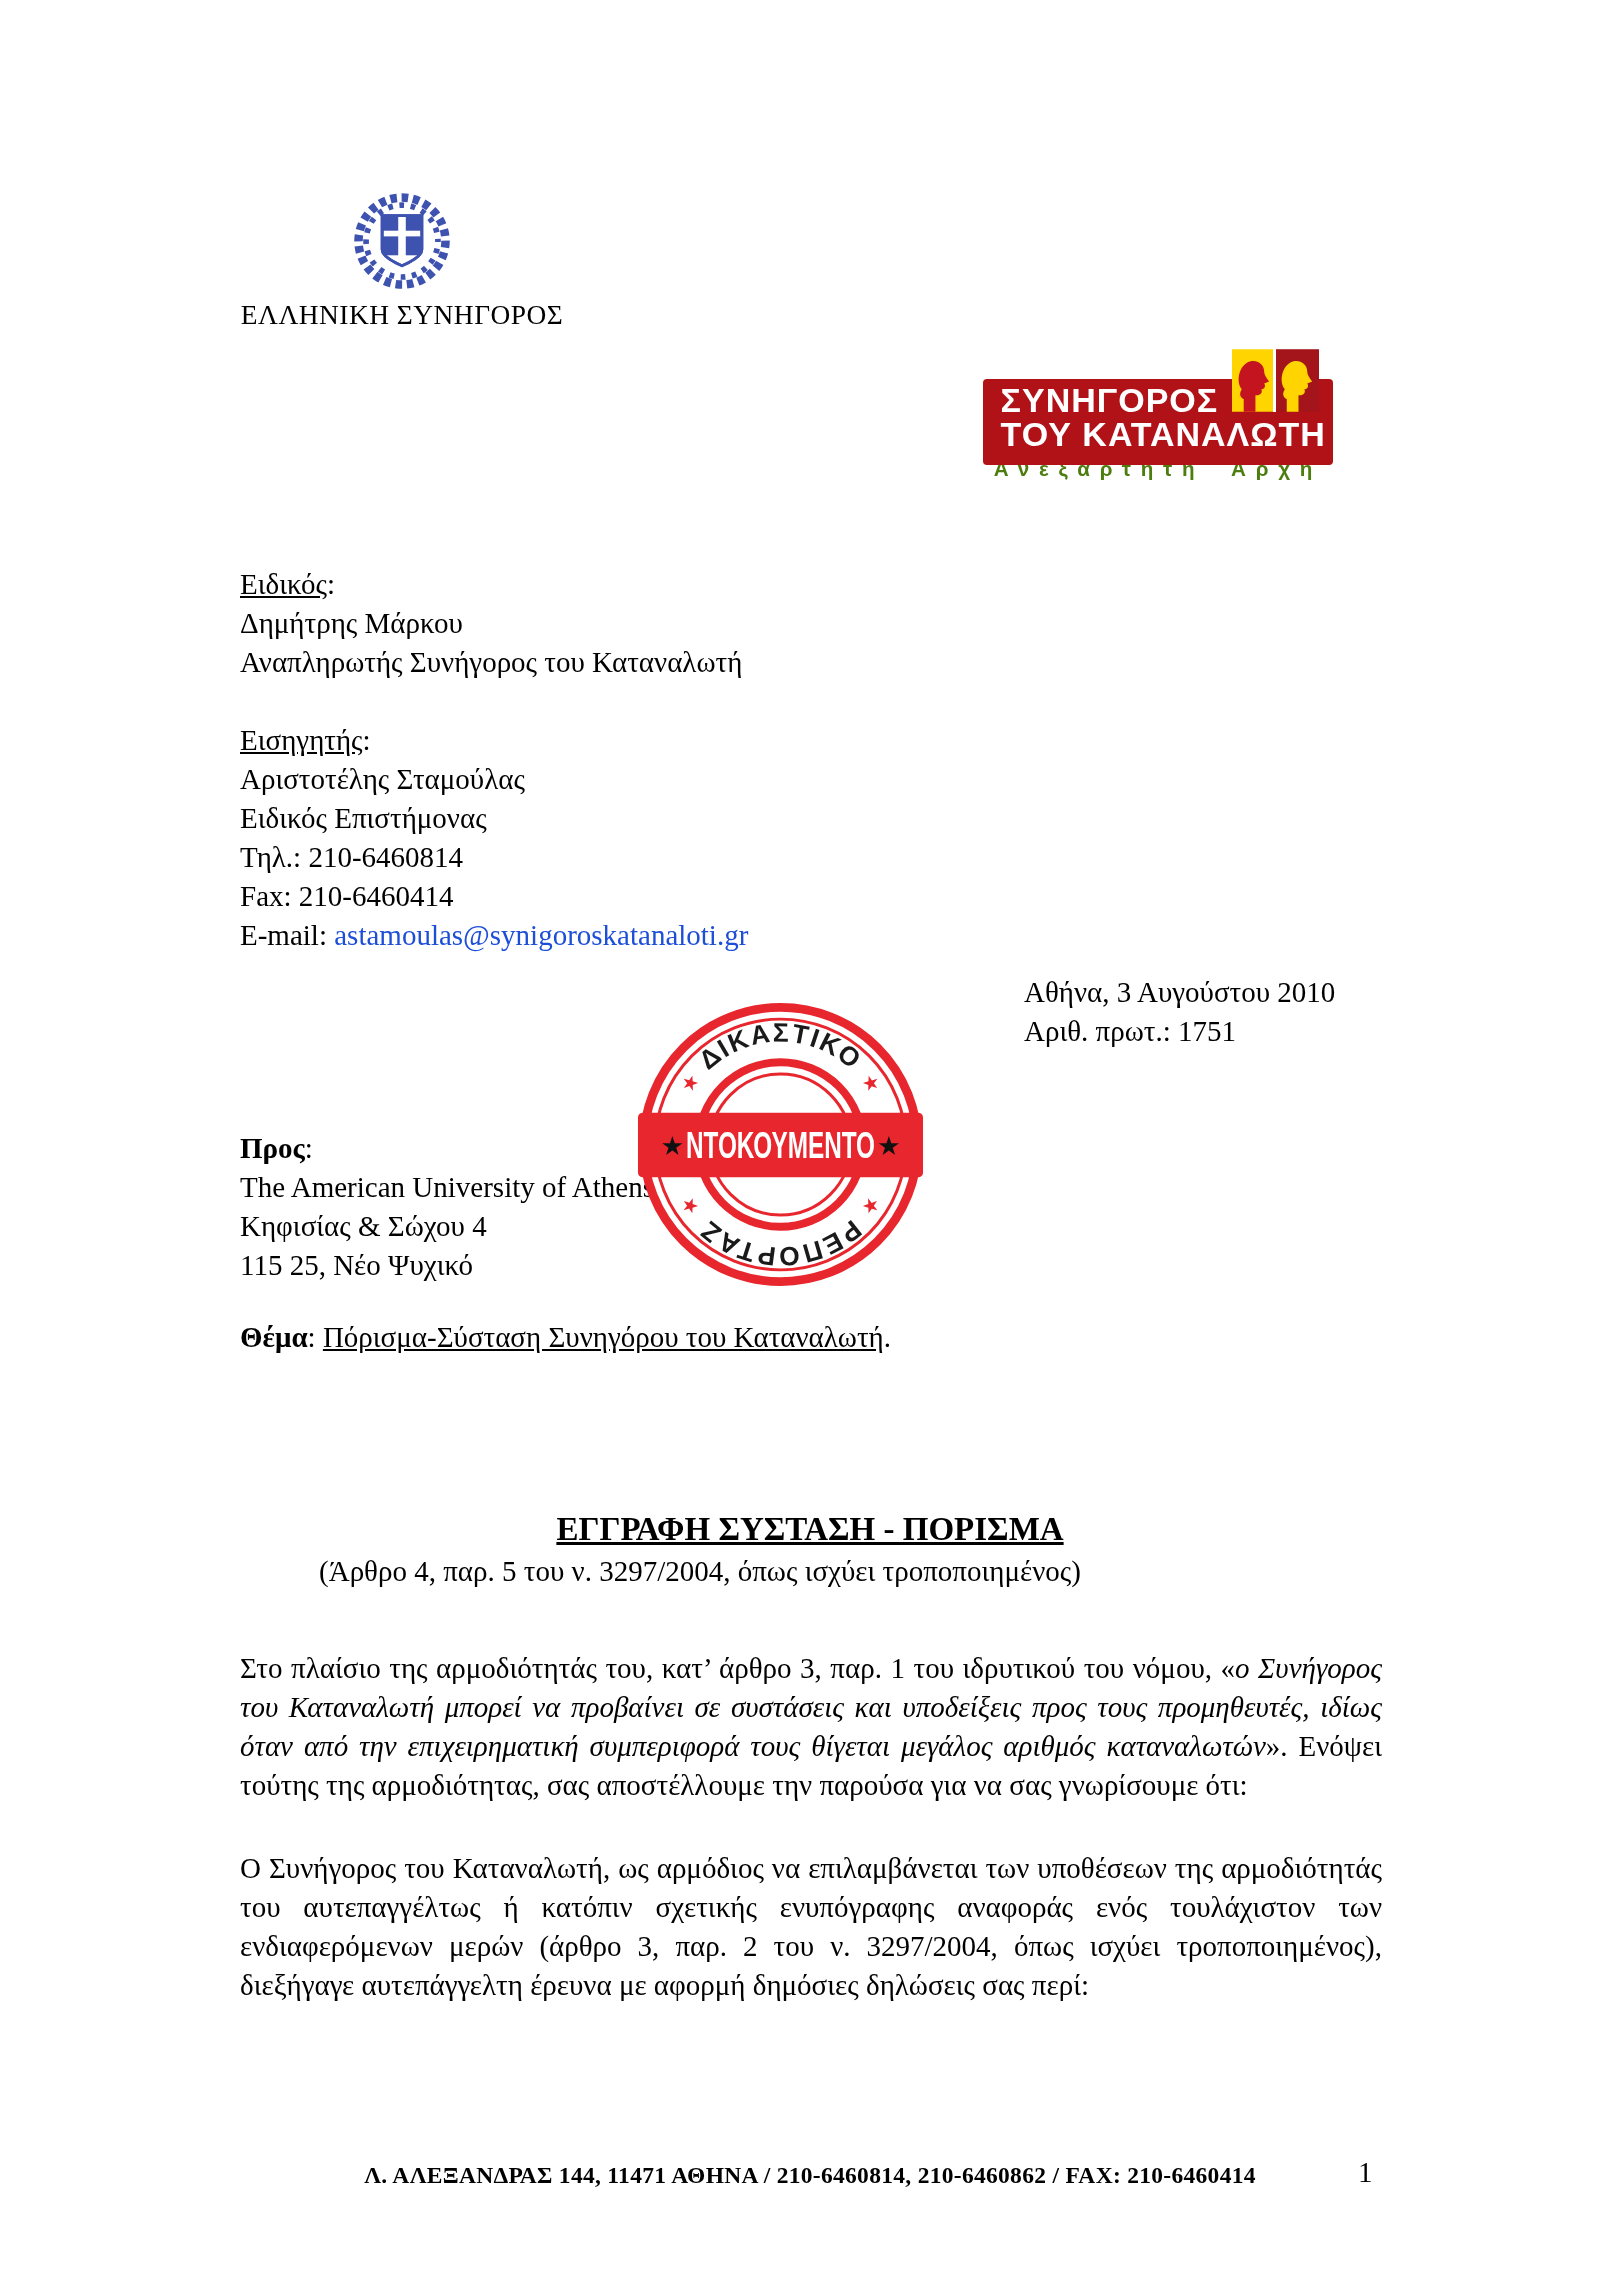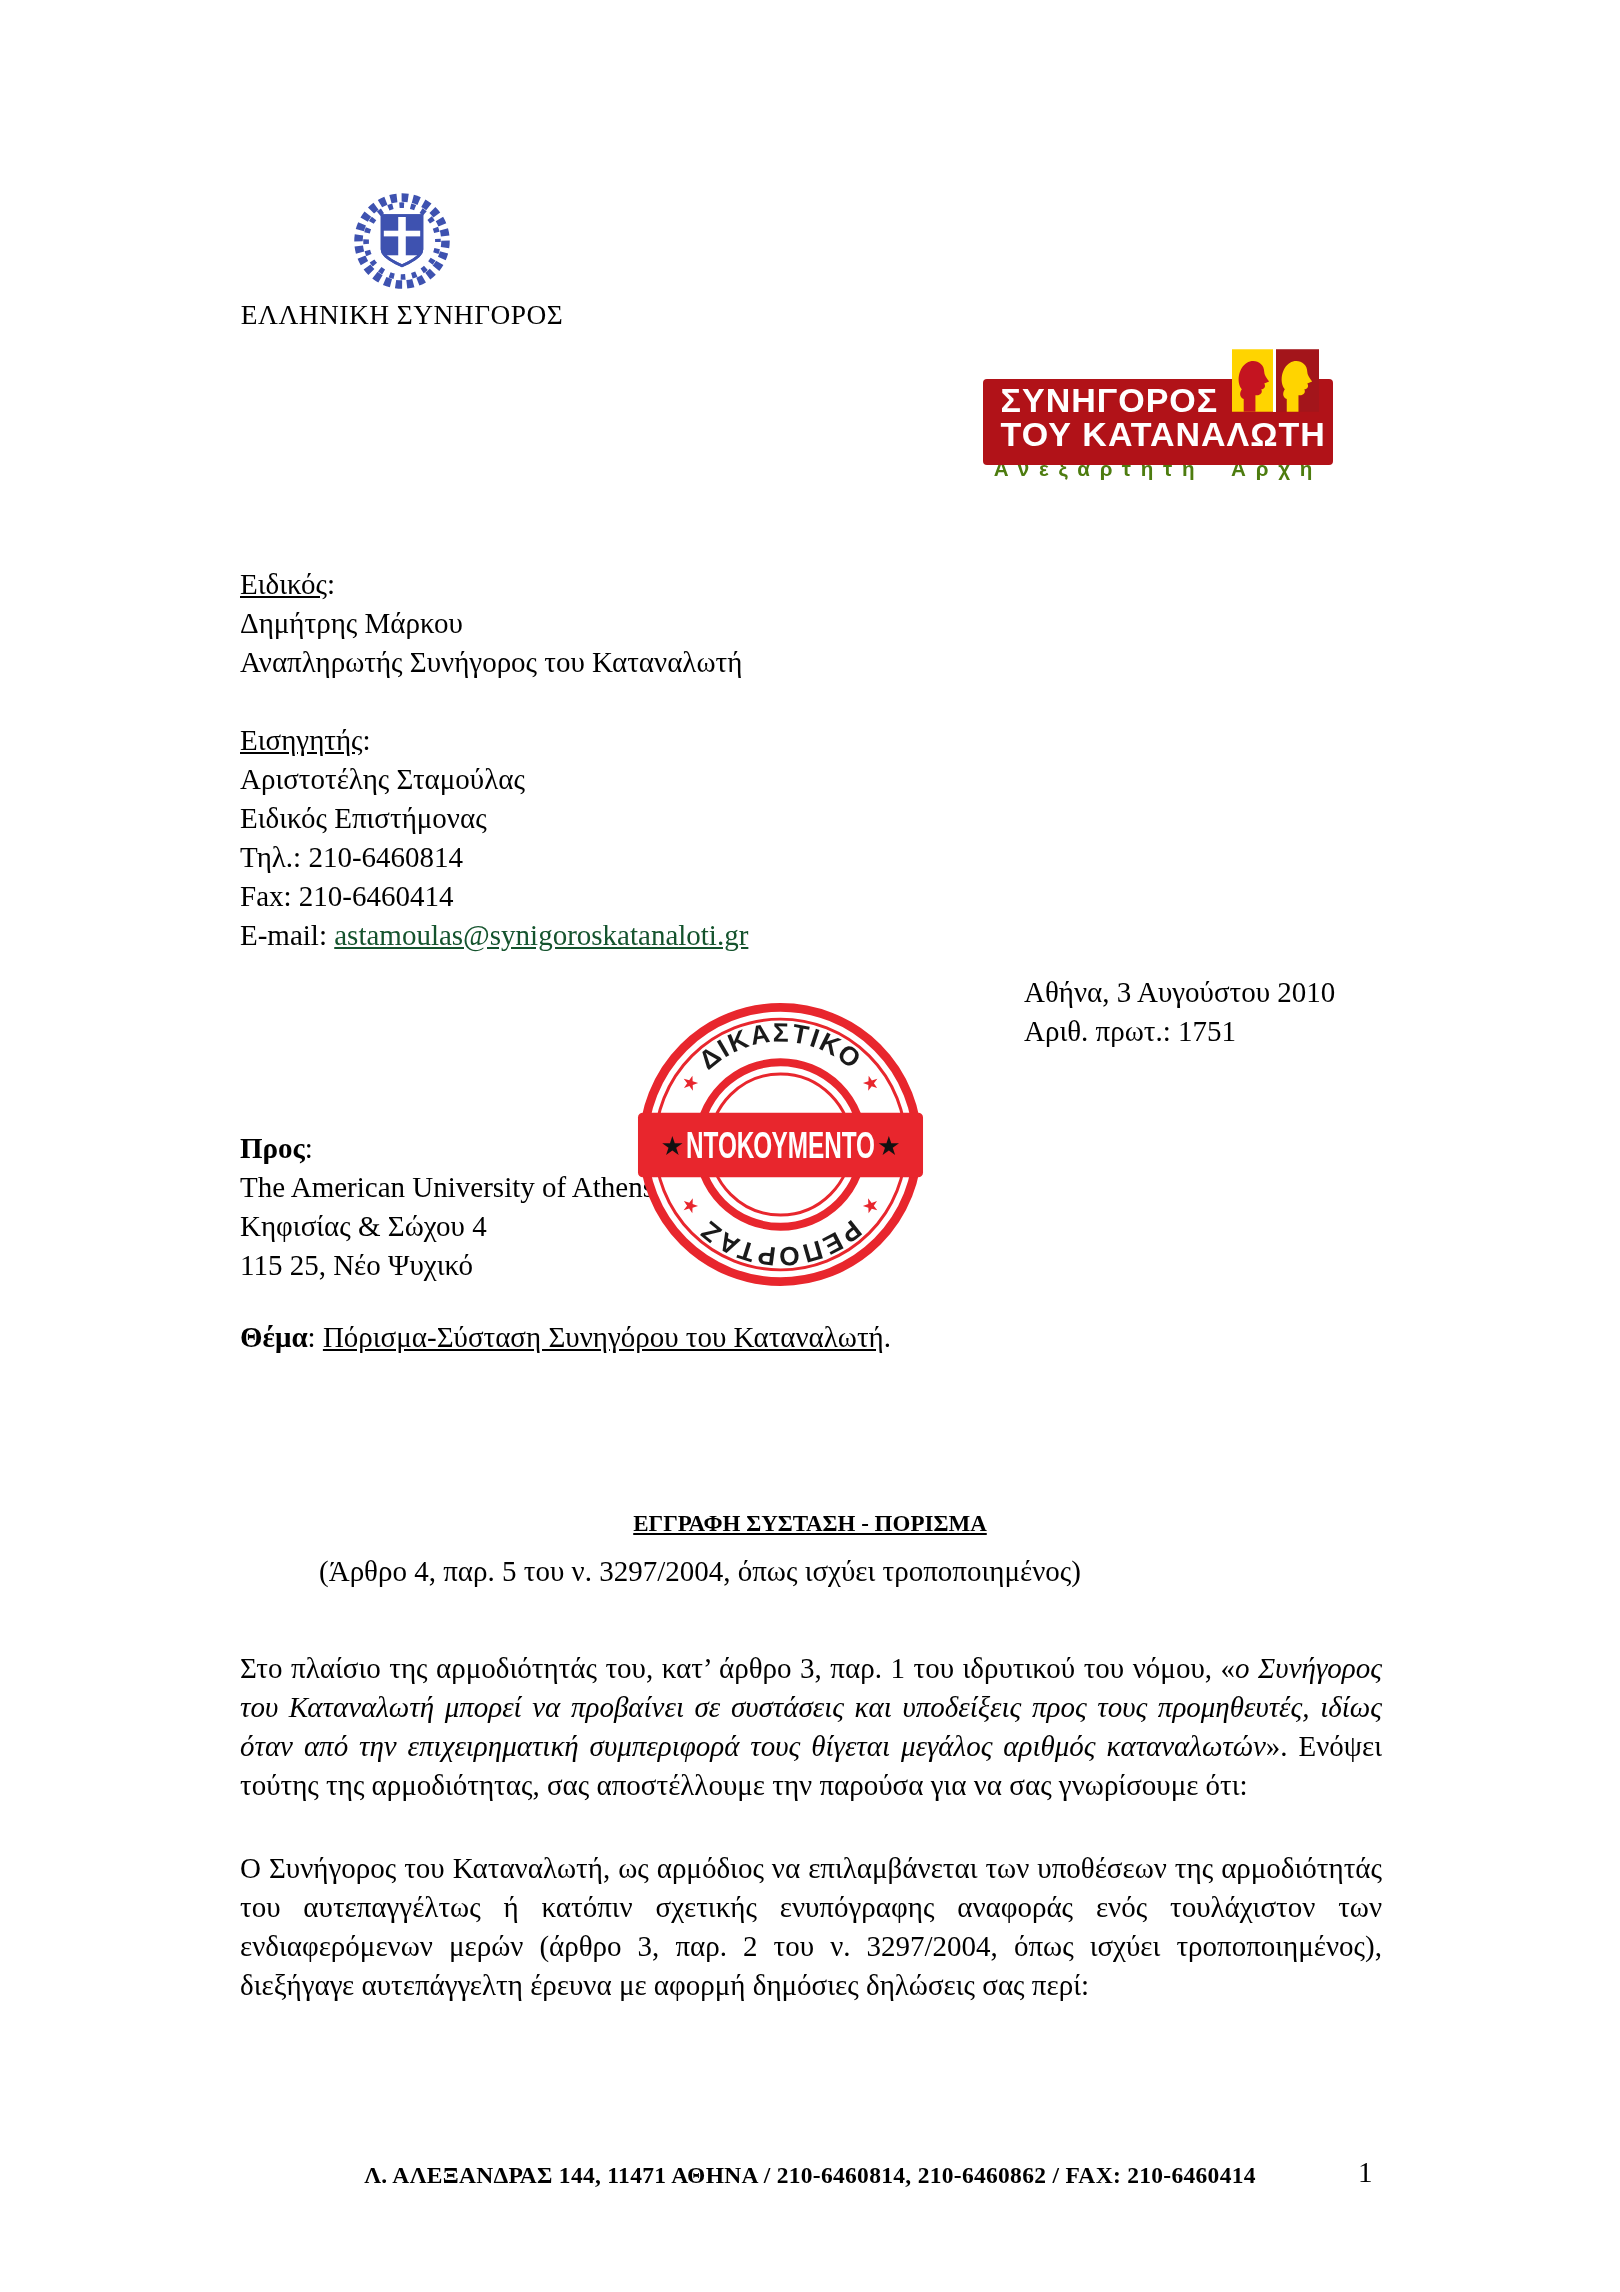--- a/index.html
+++ b/index.html
@@ -25,21 +25,21 @@
   .logo-mark svg { display:block; }
   .logo-mark .gap { width:2.9px; background:#fff; }
   .logo-sub { left:983px; top:457px; width:350px; text-align:center;
               font-family:"Liberation Sans","DejaVu Sans",sans-serif; font-weight:bold;
               color:#4d7c0f; font-size:20.6px; letter-spacing:9.8px; word-spacing:11.8px; white-space:nowrap; }
 
   
   .contact { left:240px; top:565px; font-size:29px; line-height:39px; }
   .contact .spacer { height:39px; }
   .u { text-decoration:underline; }
-  .email-link { color:#14532d; text-decoration:underline; }
+  .email-link { color:#1d4ed8; }
 
   
   .meta { left:1024px; top:973px; font-size:29px; line-height:39px; }
 
   
   .recipient { left:240px; top:1129px; font-size:29px; line-height:39px; }
   .b { font-weight:bold; }
 
   
   .subject { left:240px; top:1321px; font-size:29px; }
@@ -48,21 +48,21 @@
   .stamp { left:637px; top:1001px; width:287px; height:287px; z-index:5; }
   .stamp-arc-text { font-family:"Liberation Sans","DejaVu Sans",sans-serif; font-weight:700;
                     font-size:27px; letter-spacing:2px; fill:#1a1a1a; }
   .stamp-star-red { font-family:"DejaVu Sans",sans-serif; font-size:20px; fill:#e8262d; letter-spacing:0; }
   .stamp-banner-text { font-family:"Liberation Sans","DejaVu Sans",sans-serif; font-weight:700;
                        font-size:38px; fill:#ffffff; }
   .stamp-banner-star { font-family:"DejaVu Sans",sans-serif; font-size:27px; fill:#111111; }
 
   
   .heading-title { left:0; top:1511px; width:1620px; text-align:center;
-                   font-size:23px; font-weight:bold; text-decoration:underline; }
+                   font-size:33px; font-weight:bold; text-decoration:underline; }
   .heading-sub { left:0; top:1555px; width:1400px; text-align:center; font-size:29px; }
 
   
   .body-text { left:240px; top:1649px; width:1142px; font-size:29px; line-height:39px;
                text-align:justify; }
   .body-text .p2 { margin-top:44px; }
   .it { font-style:italic; }
 
   
   .footer-address { left:0; top:2162px; width:1620px; text-align:center;

